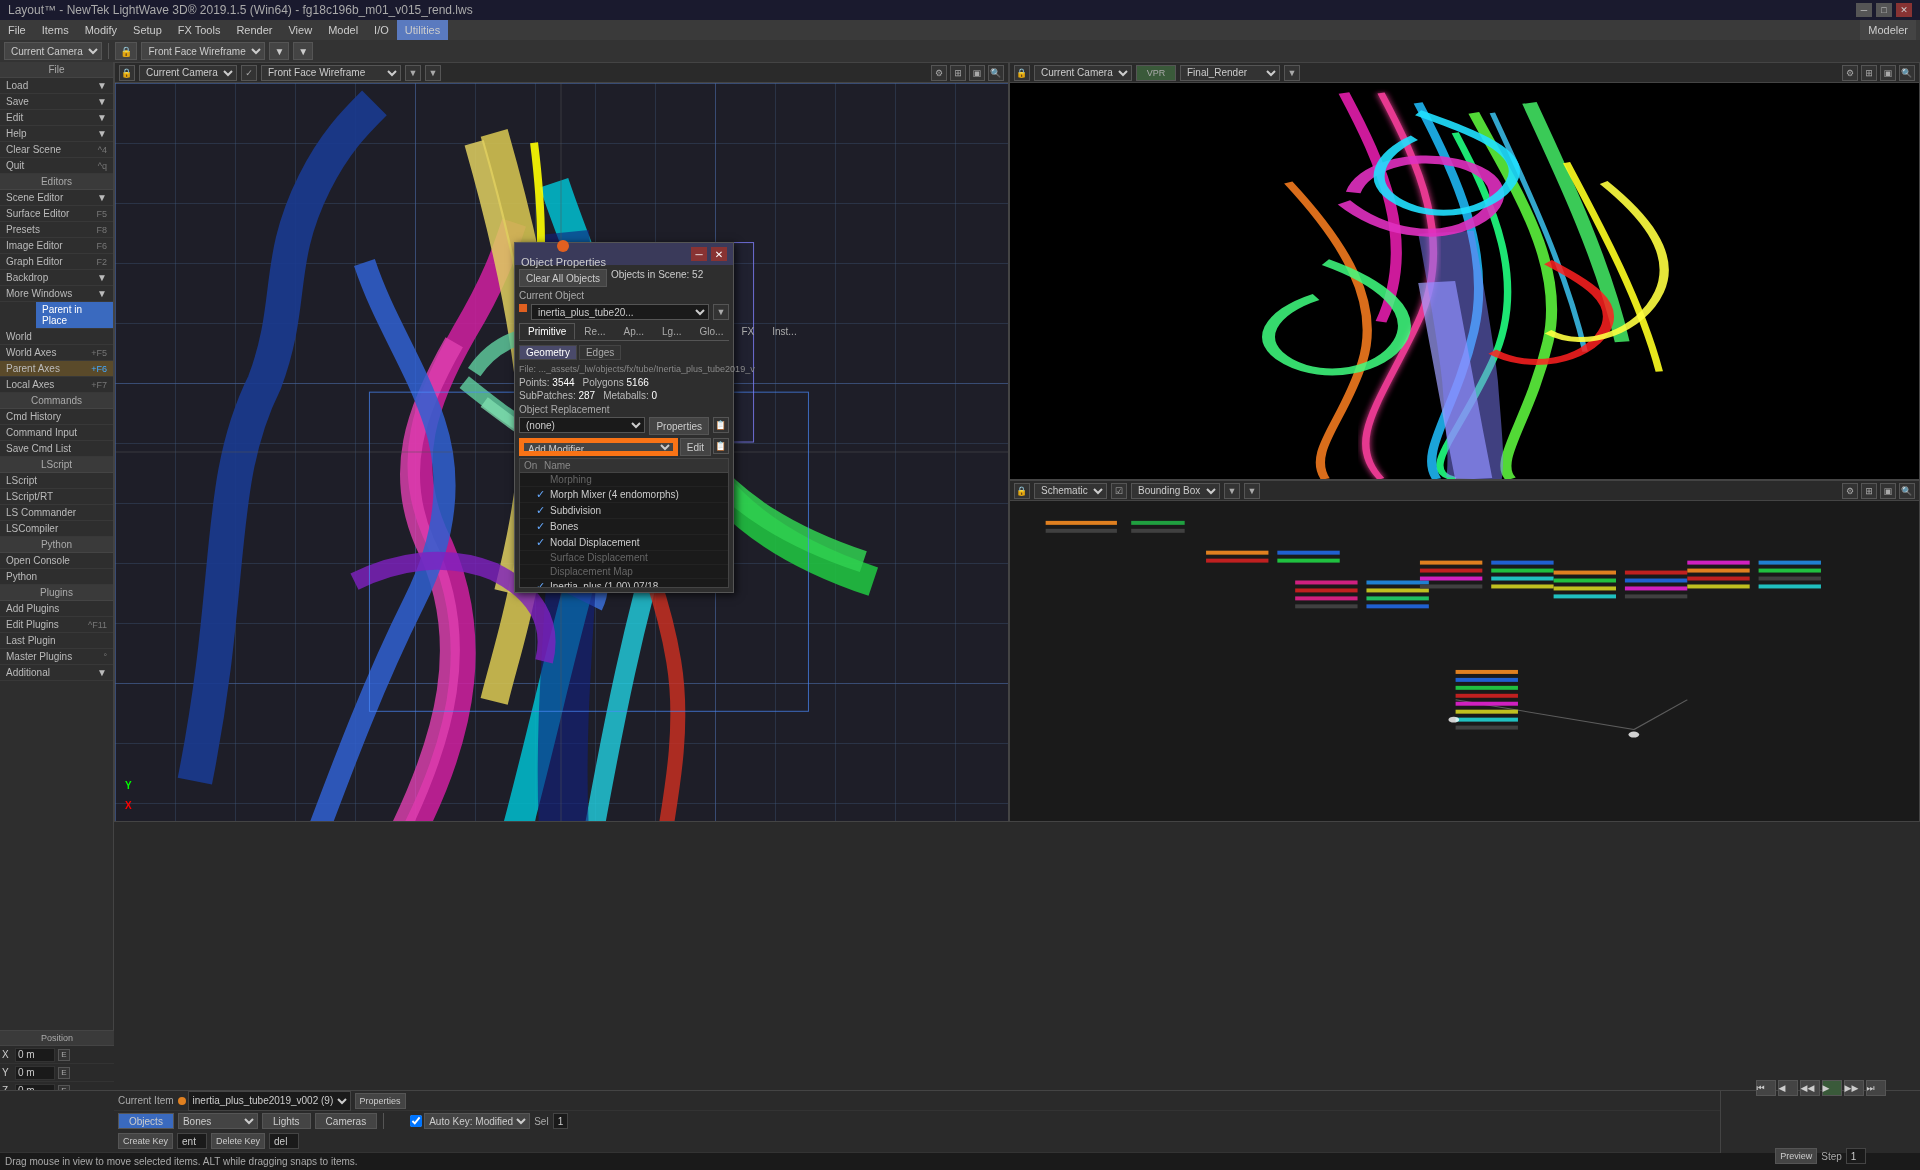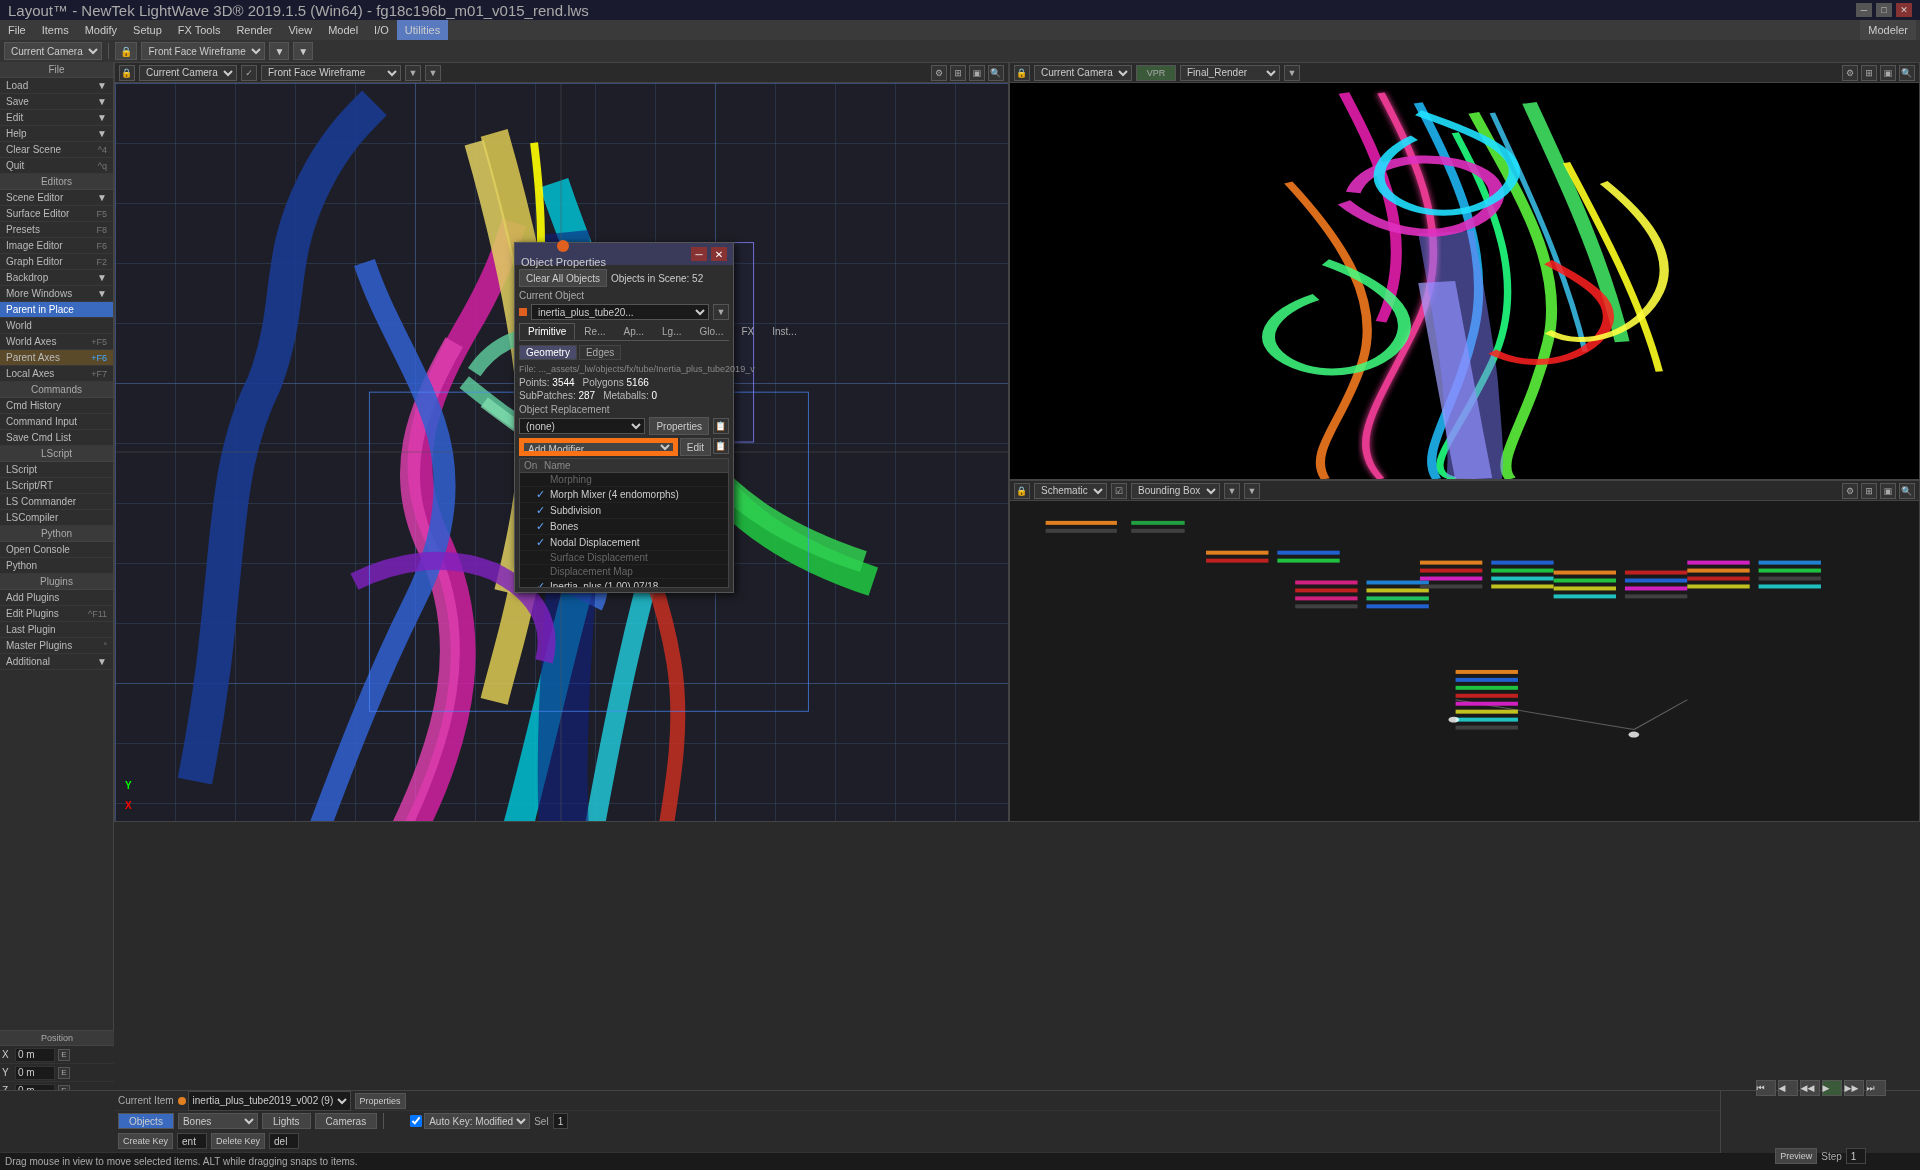--- a/index.html
+++ b/index.html
@@ -23,21 +23,21 @@
       align-items: center;
       justify-content: space-between;
       padding: 0 8px;
       position: absolute;
       top: 0;
       left: 0;
       z-index: 100;
     }
     #title-bar .title-text {
       color: #aaa;
-      font-size: 15px;
+      font-size: 12px;
     }
     #title-bar .window-controls {
       display: flex;
       gap: 4px;
     }
     #title-bar .win-btn {
       width: 16px;
       height: 14px;
       background: #555;
       border: none;
@@ -151,21 +151,21 @@
       display: flex;
       align-items: center;
       justify-content: space-between;
       padding: 2px 6px;
       font-size: 10px;
       color: #bbb;
       cursor: pointer;
       border-bottom: 1px solid #383838;
       min-height: 16px;
     }
-    .sidebar-btn.active { background: #3a6abf; color: #fff; }
+    .sidebar-btn.active { background: #3a6abf; color: #fff; margin-left: 36px; }
     .sidebar-btn.highlighted { background: #5a4a2a; }
     .sidebar-btn .shortcut {
       color: #777;
       font-size: 9px;
     }
     .sidebar-btn .shortcut.cyan { color: #4af; }
 
     
     #main-area {
       position: absolute;
@@ -318,21 +318,20 @@
       cursor: pointer;
       display: flex;
       align-items: center;
       justify-content: center;
     }
     .dialog-body {
       padding: 4px;
     }
     .dialog-row {
       display: flex;
-      align-items: center;
       gap: 4px;
       margin-bottom: 3px;
     }
     .dialog-label {
       font-size: 10px;
       color: #aaa;
       white-space: nowrap;
     }
     .dialog-value {
       font-size: 10px;

